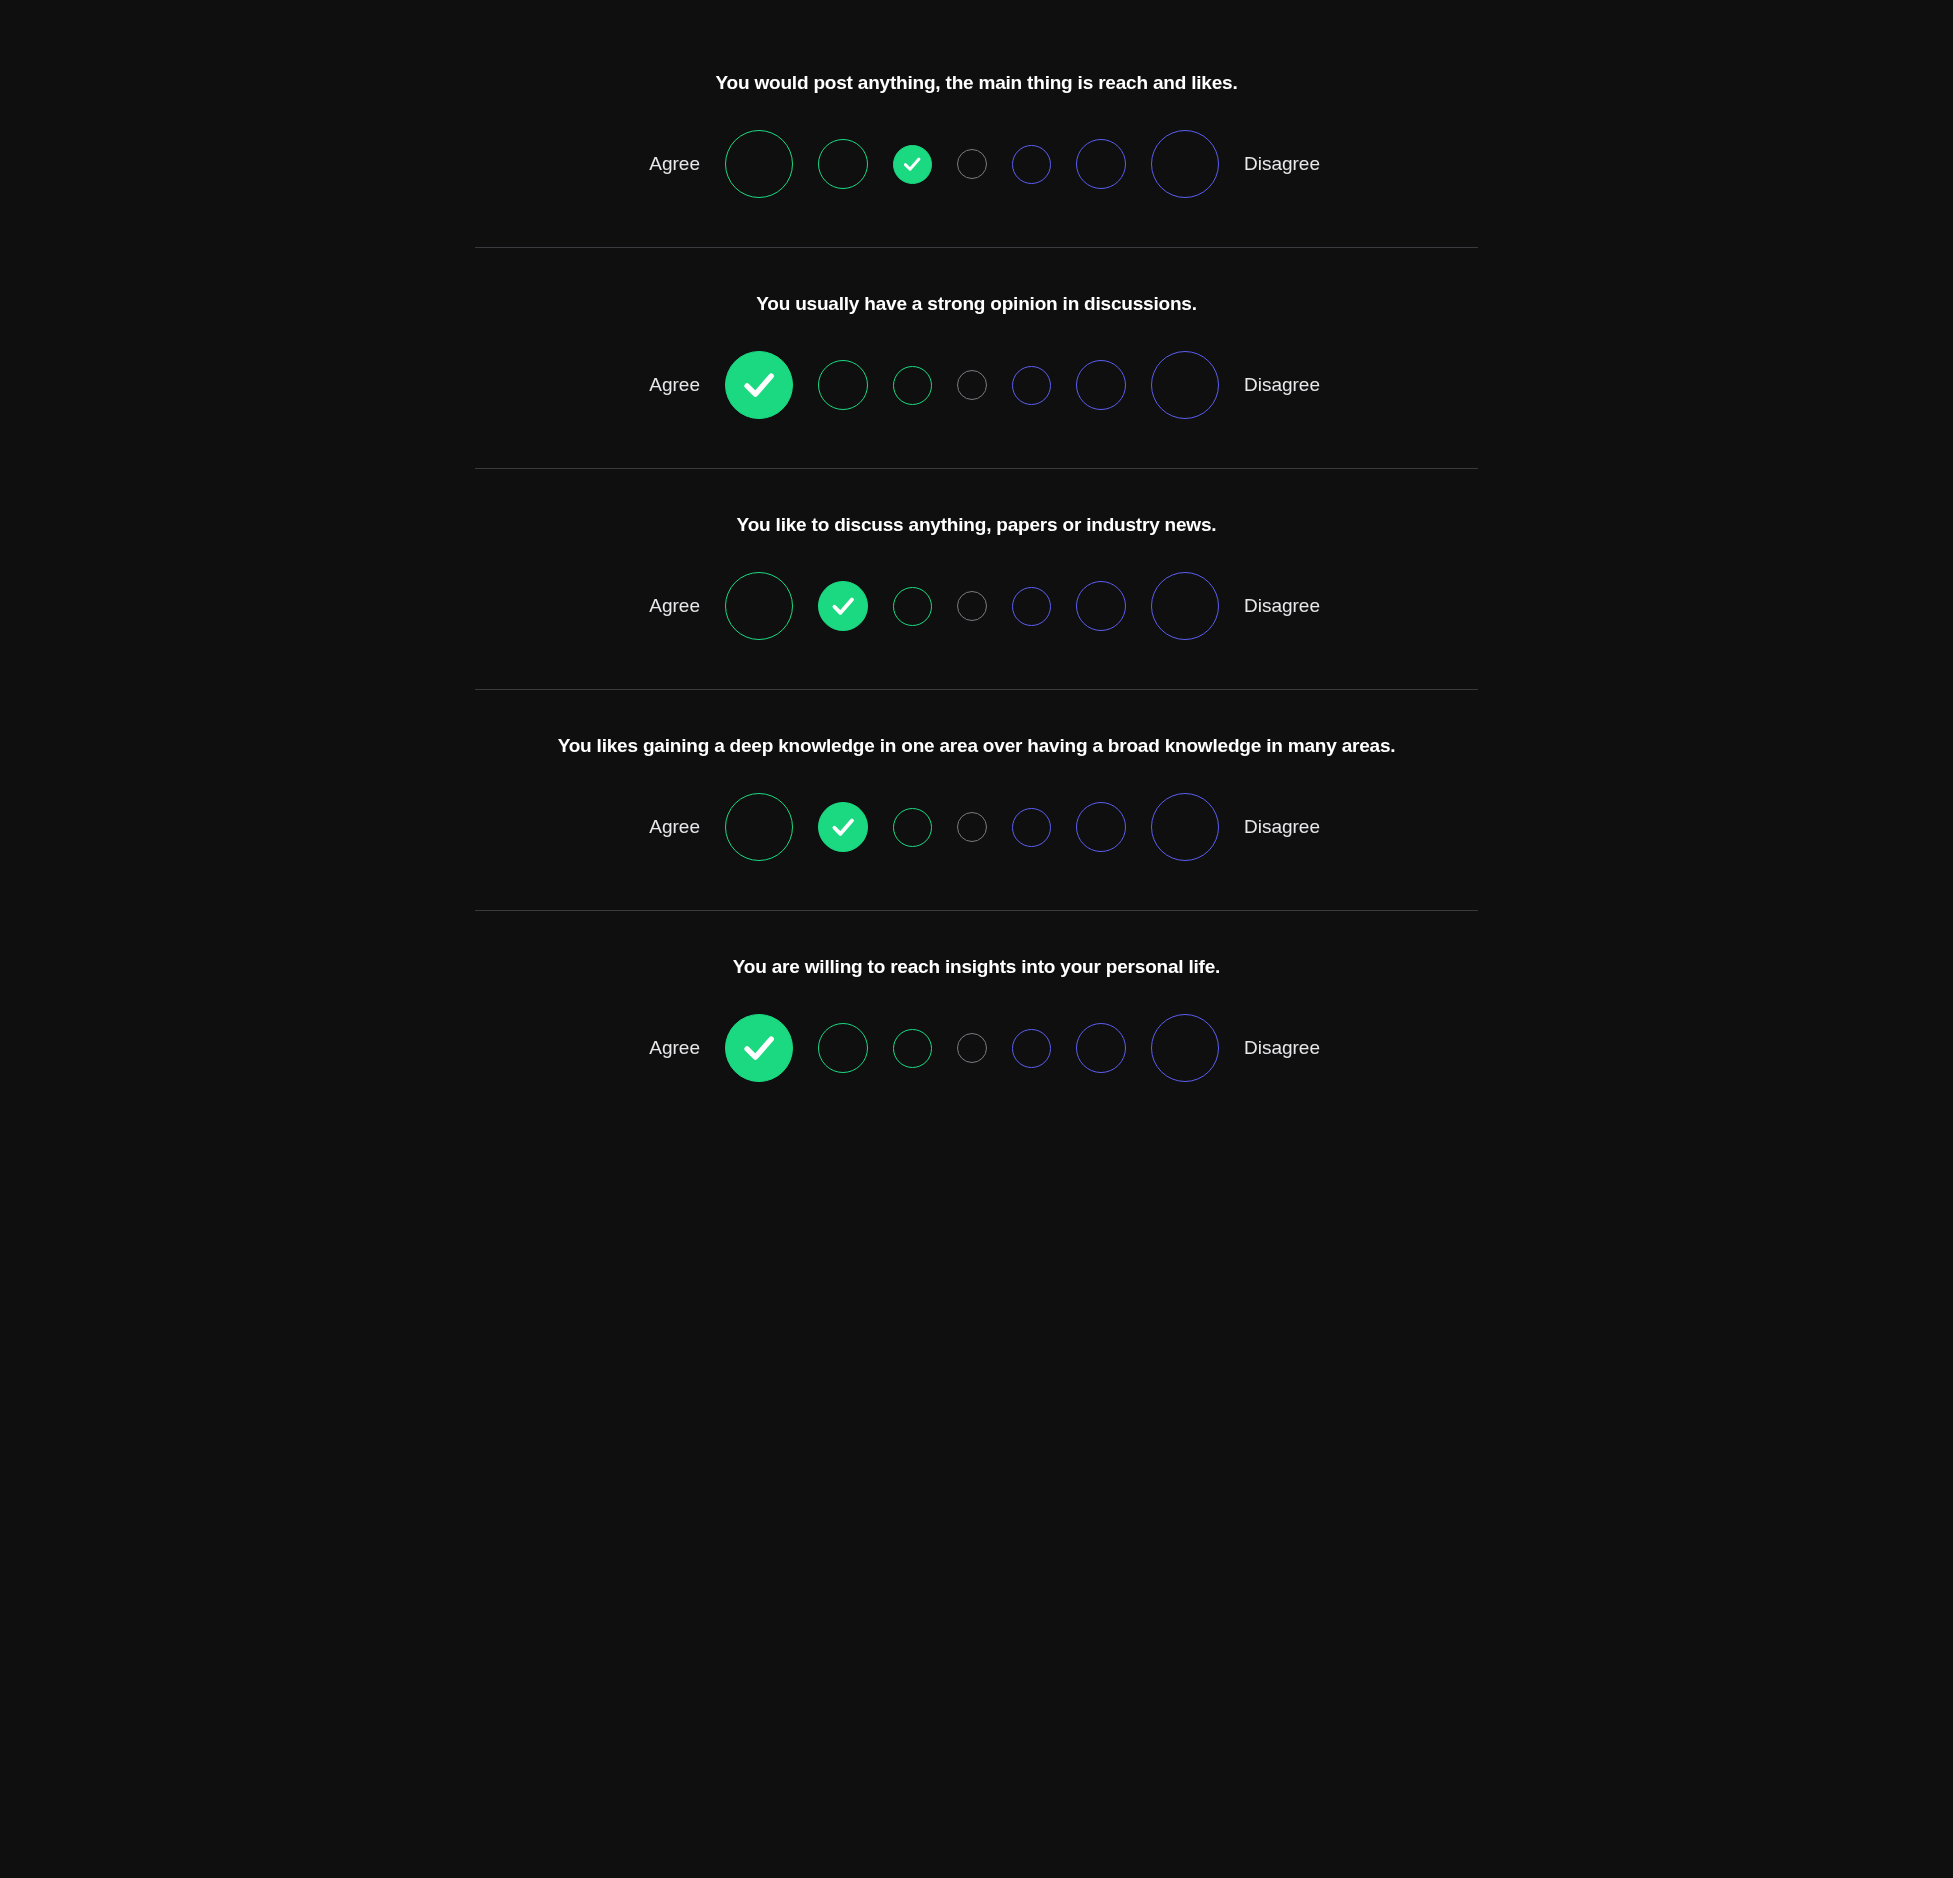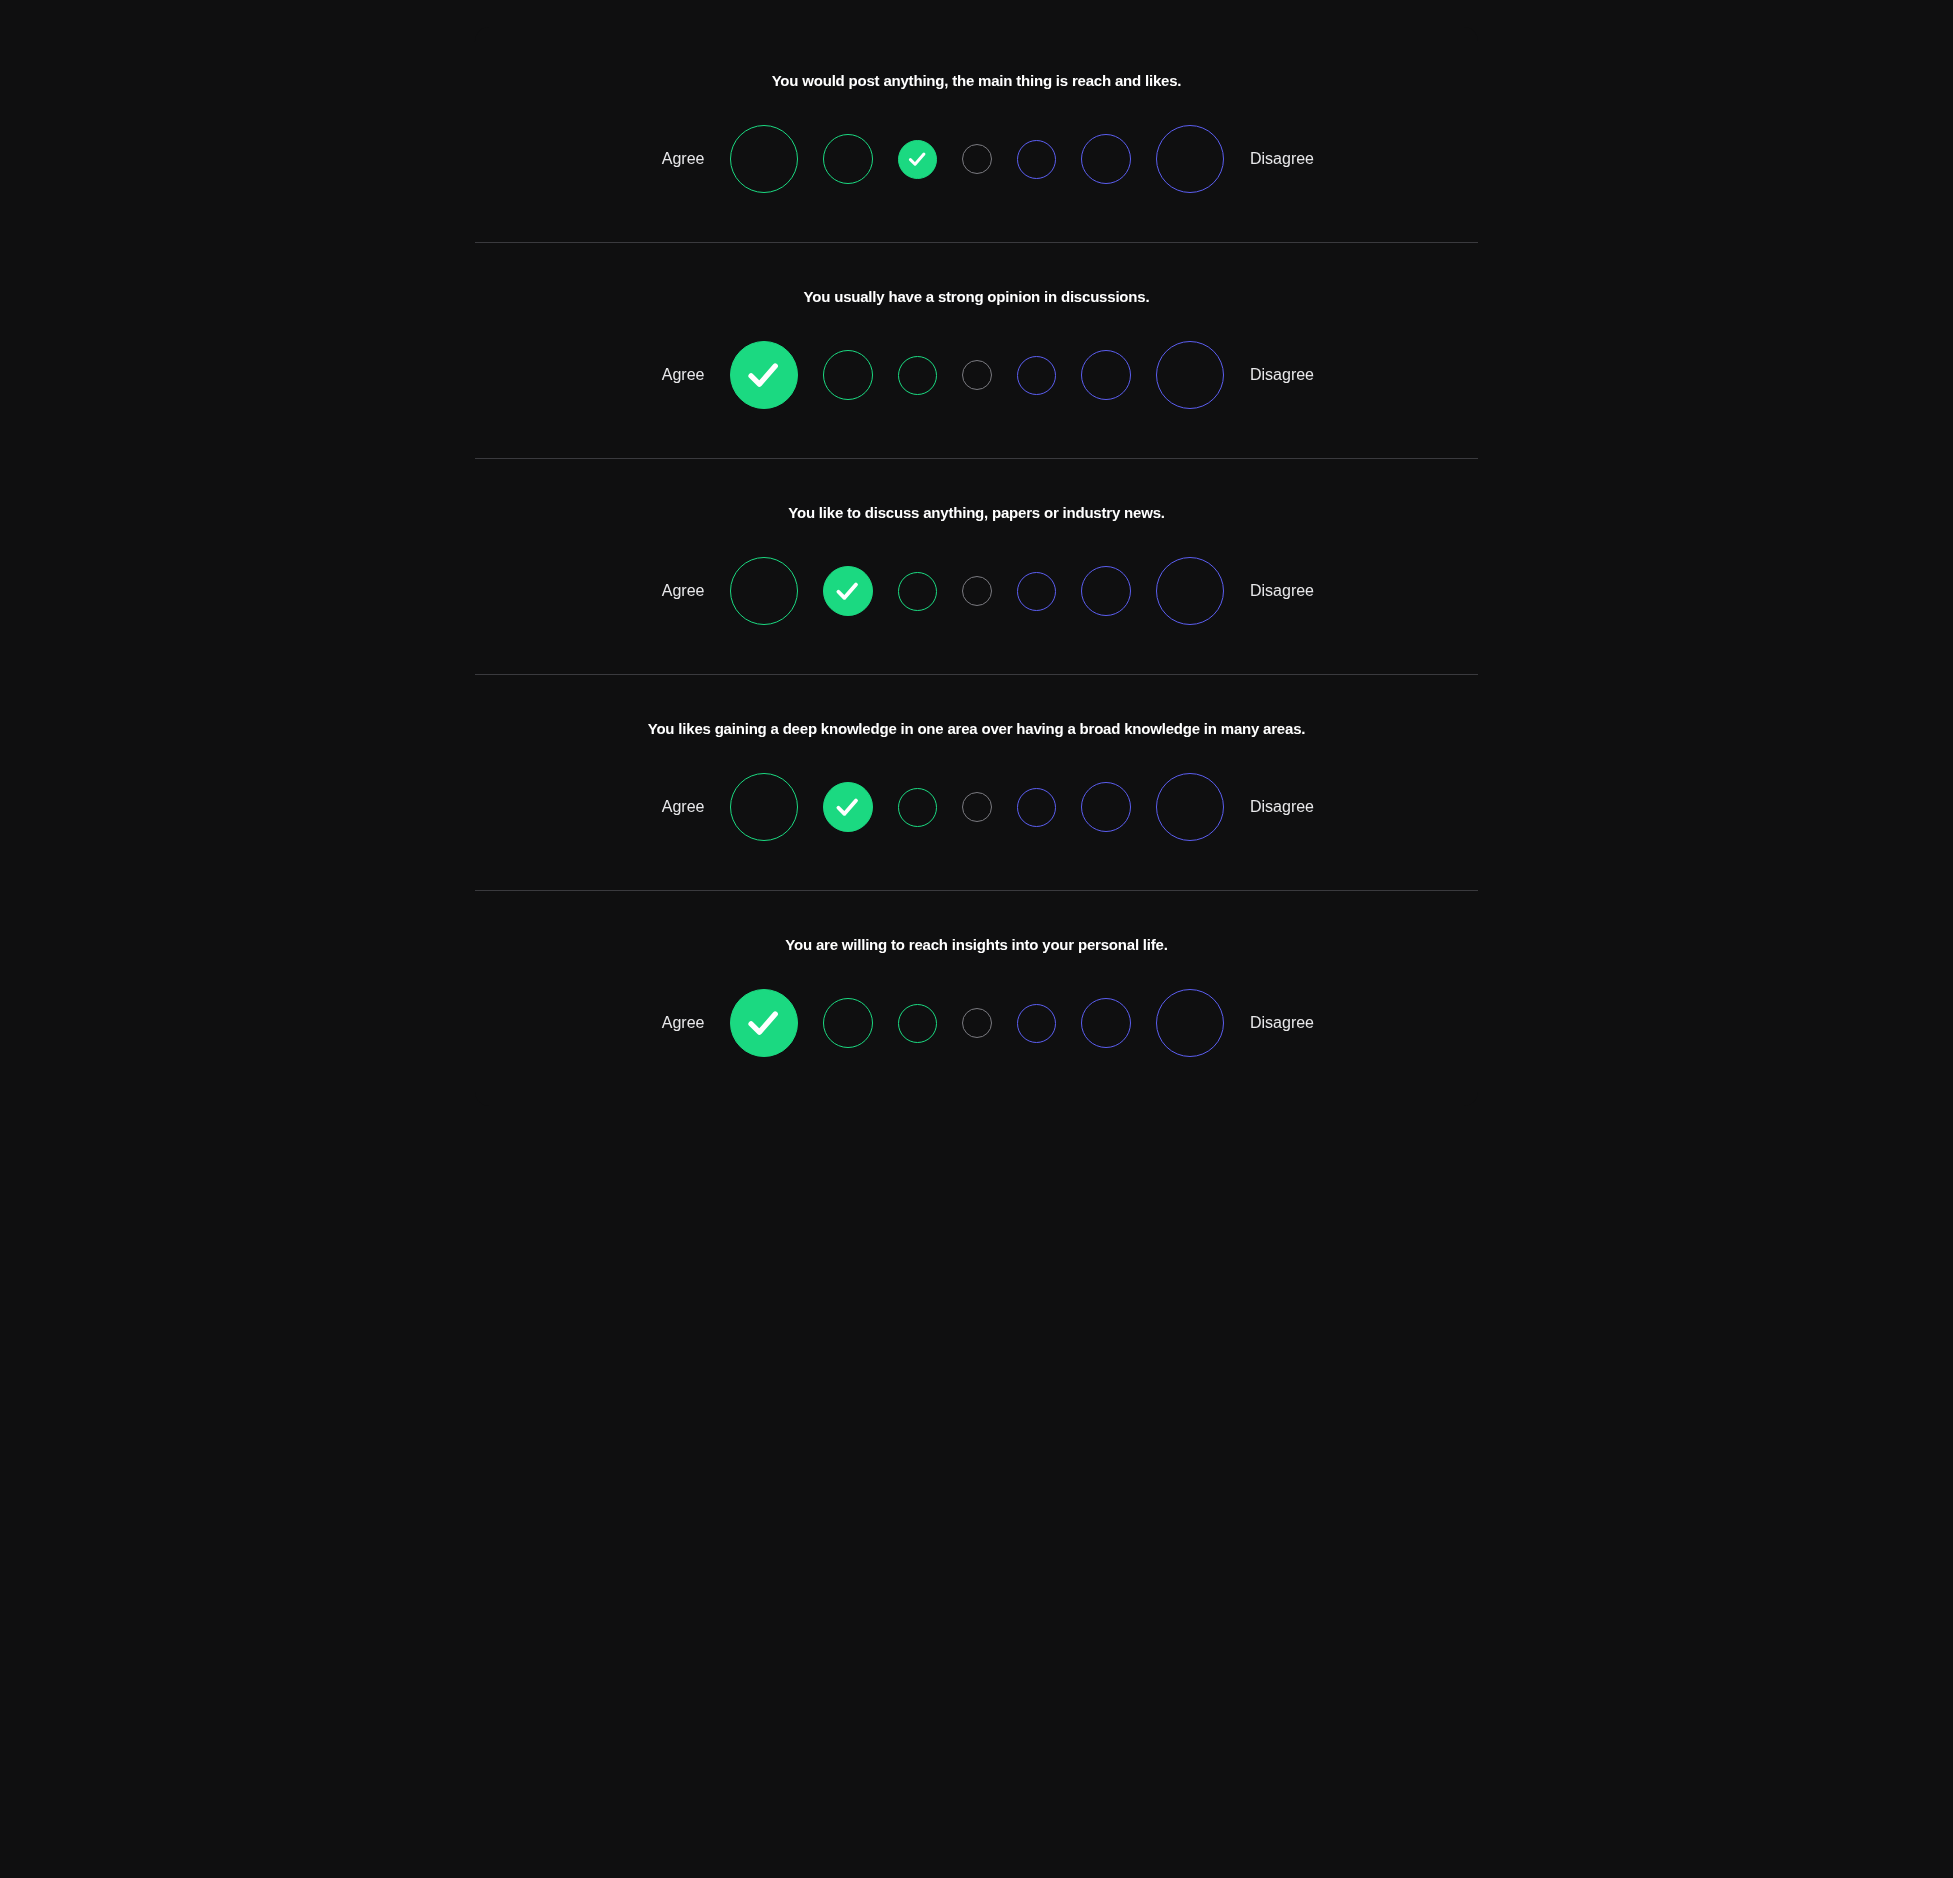--- a/index.html
+++ b/index.html
@@ -26,36 +26,36 @@
       padding: 45px 27px 49px 27px;
       border-bottom: 0.9px solid #3a3a3e;
     }
     
     .question-block:last-child {
       border-bottom: none;
     }
     
     .question-text {
       text-align: center;
-      font-size: 15px;
+      font-size: 19px;
       font-weight: 600;
       color: #ffffff;
       margin-bottom: 36px;
       letter-spacing: -0.2px;
     }
     
     .scale-row {
       display: flex;
       align-items: center;
       justify-content: center;
       gap: 25px;
     }
     
     .scale-label {
-      font-size: 16px;
+      font-size: 19px;
       color: #e8e8ea;
       font-weight: 400;
       min-width: 67px;
     }
     
     .scale-label.left {
       text-align: right;
     }
     
     .scale-label.right {

